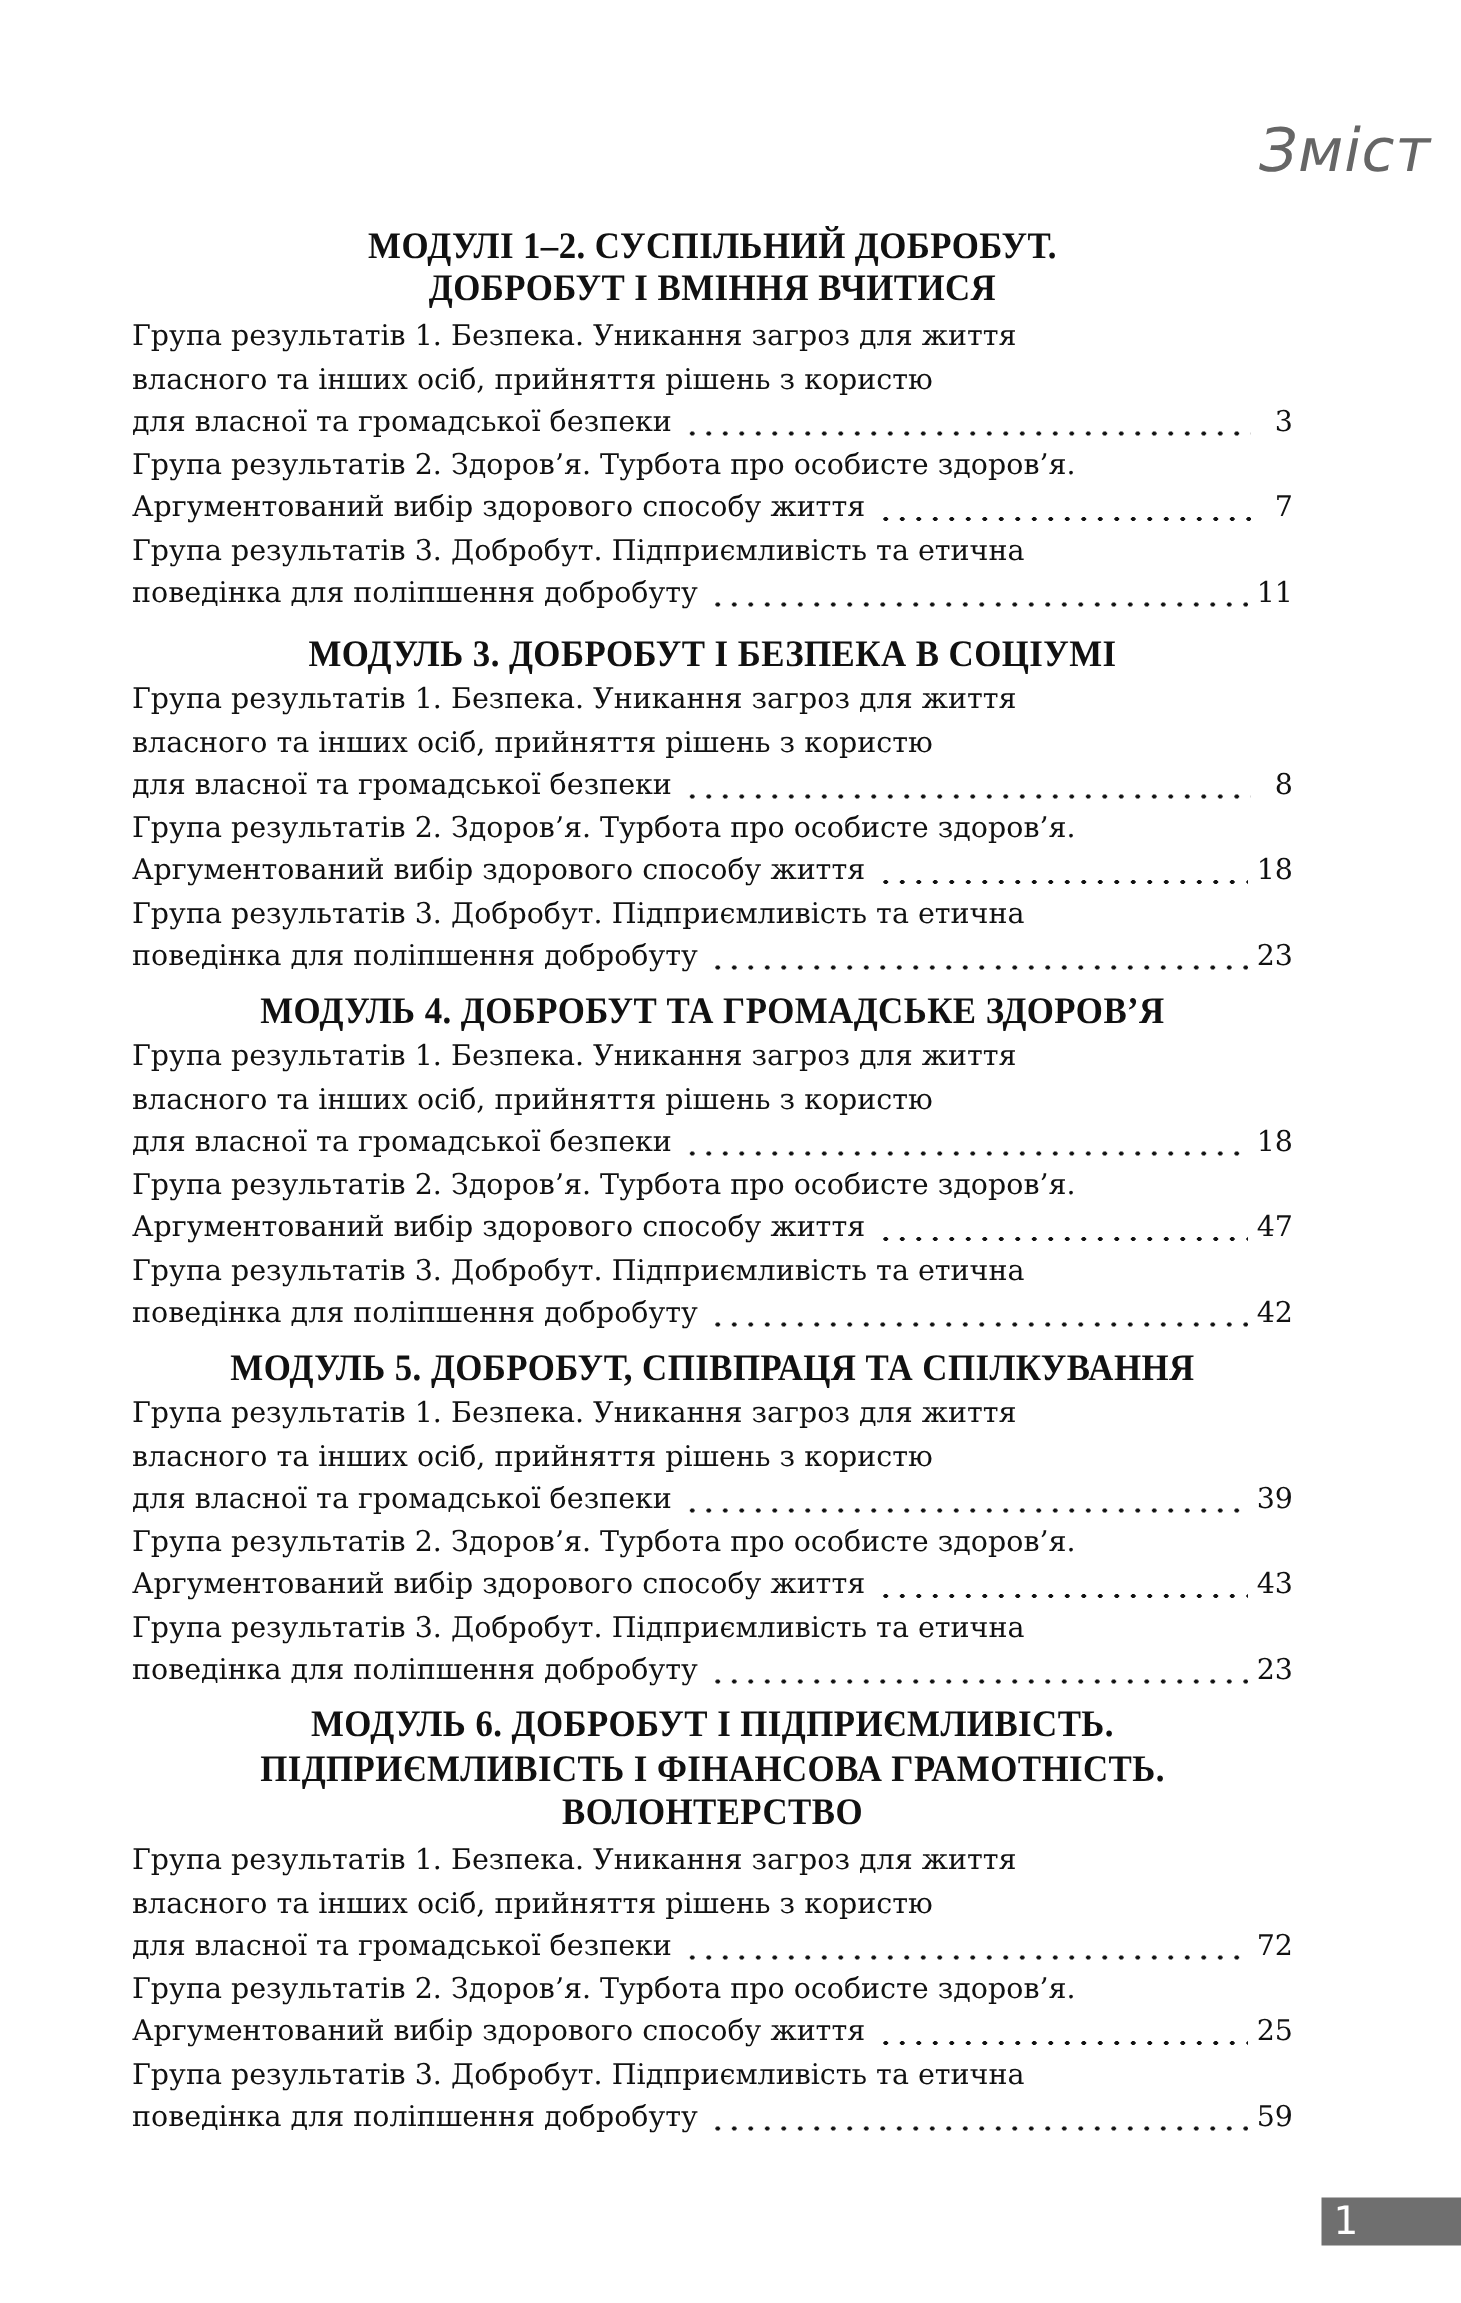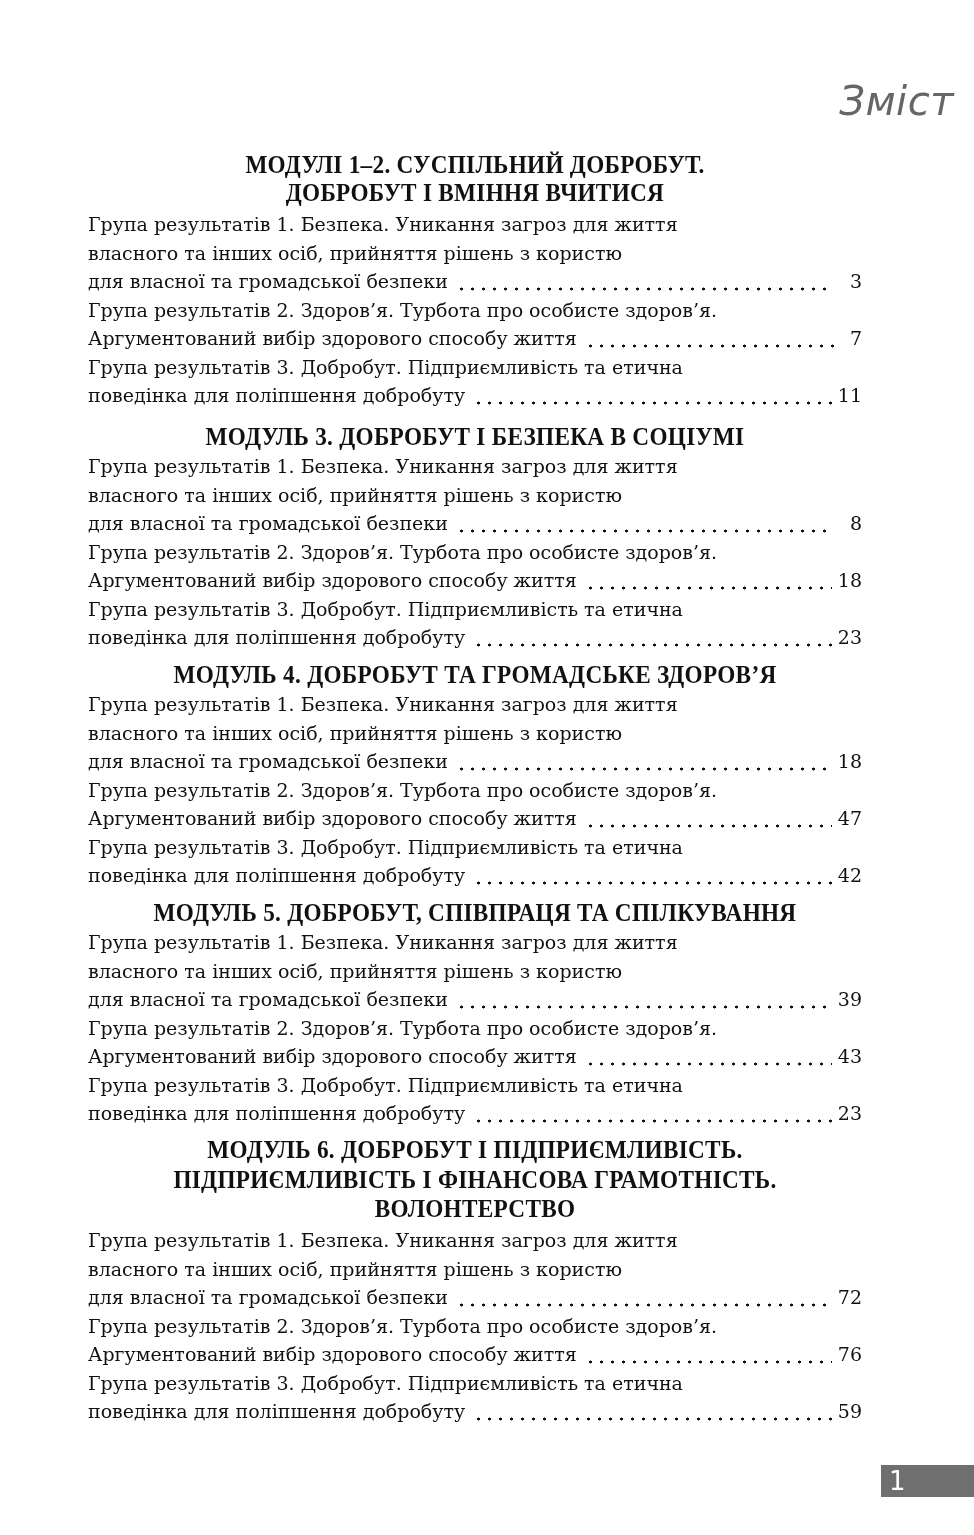--- a/index.html
+++ b/index.html
@@ -165,21 +165,21 @@
       <span class="txt"><span>для власної та громадської безпеки</span></span>
       <span class="dots"></span>
       <span class="pg">72</span>
     </div>
     <div class="line" style="top: 1311.5px;">
       <span class="txt"><span class="it">Група результатів 2.</span><span> Здоров’я. Турбота про особисте здоров’я.</span></span>
     </div>
     <div class="line" style="top: 1340px;">
       <span class="txt"><span>Аргументований вибір здорового способу життя</span></span>
       <span class="dots"></span>
-      <span class="pg">76</span>
+      <span class="pg">25</span>
     </div>
     <div class="line" style="top: 1368.5px;">
       <span class="txt"><span class="it">Група результатів 3.</span><span> Добробут. Підприємливість та етична</span></span>
     </div>
     <div class="line" style="top: 1397px;">
       <span class="txt"><span>поведінка для поліпшення добробуту</span></span>
       <span class="dots"></span>
       <span class="pg">59</span>
     </div>
   </div>

